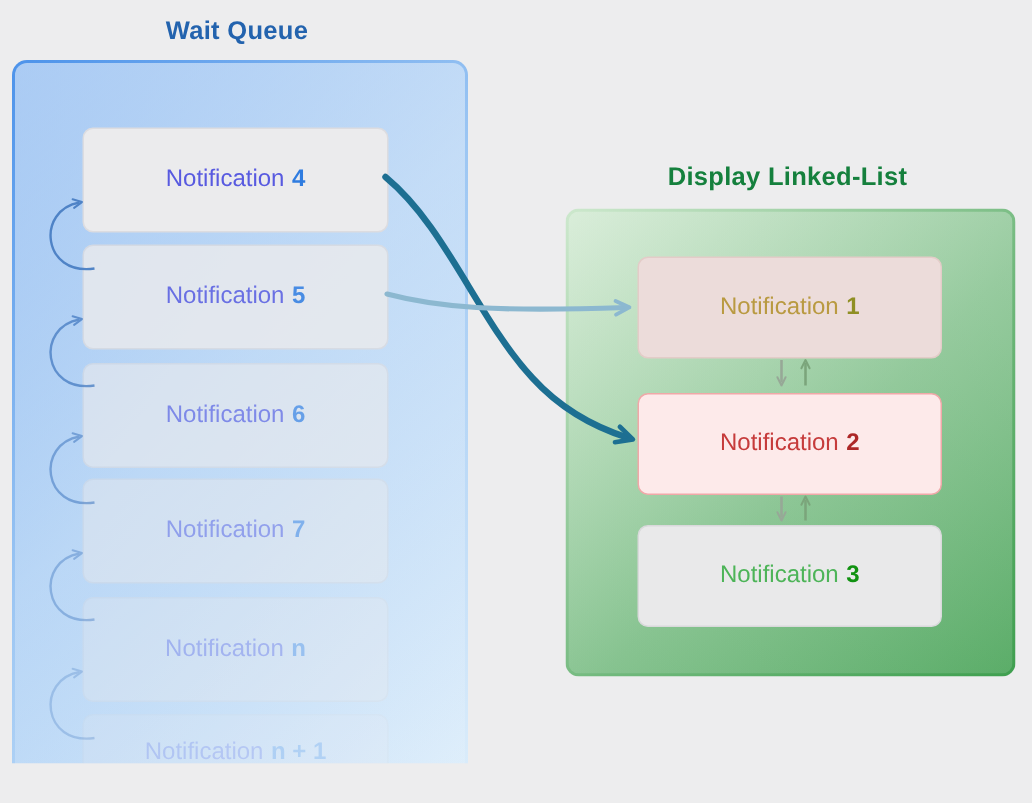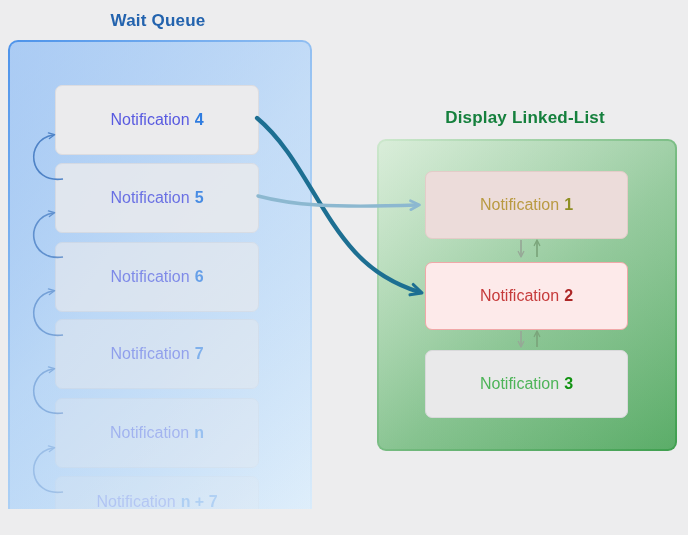--- a/index.html
+++ b/index.html
@@ -104,21 +104,21 @@
   <div class="q-item q-3">
     <span class="q-label">Notification</span>
     <span class="q-num">7</span>
   </div>
   <div class="q-item q-4">
     <span class="q-label">Notification</span>
     <span class="q-num">n</span>
   </div>
   <div class="q-item q-5">
     <span class="q-label">Notification</span>
-    <span class="q-num">n + 7</span>
+    <span class="q-num">n + 1</span>
   </div>
 
   <div class="d-item d-0">
     <span class="d-label">Notification</span>
     <span class="d-num">1</span>
   </div>
   <div class="d-item d-1">
     <span class="d-label">Notification</span>
     <span class="d-num">2</span>
   </div>

